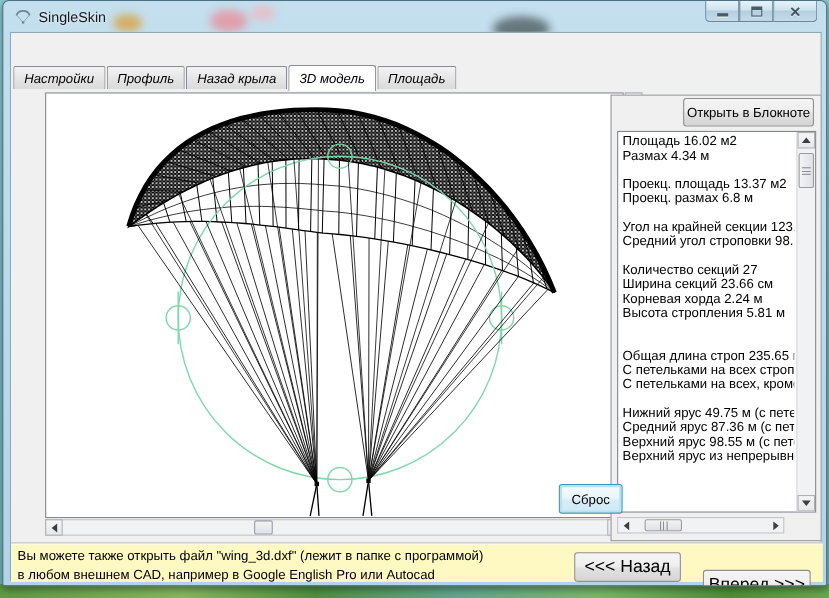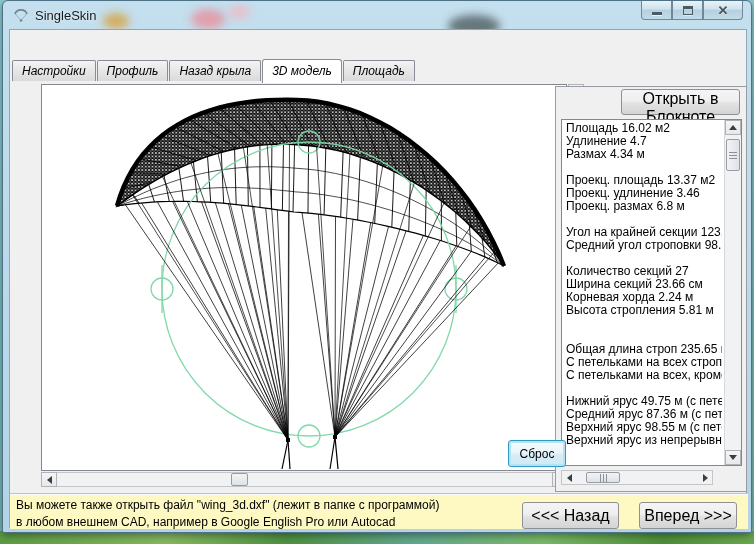--- a/index.html
+++ b/index.html
@@ -82,42 +82,42 @@
   .grip-lines-h { width:7px; height:8px;
     border-left:1px solid #8b8f96; border-right:1px solid #8b8f96;
     background:linear-gradient(90deg,transparent 2px,#8b8f96 2px,#8b8f96 3px,transparent 3px); }
   .corner-grip { position:absolute; left:527px; top:388px; width:16px; height:15px;
     background:repeating-linear-gradient(45deg,#f0f0f0 0 2px,#a9adb2 2px 3px); border:1px solid #c3c5c9; }
 
   
   .infopanel { position:absolute; left:545px; top:56px; width:192px; height:406px;
     border:1px solid #979ca3; background:#f0f0f0; }
   .notepad-btn { position:absolute; right:6px; top:2px; width:119px; height:26px;
-    border:1px solid #8e9094; border-radius:3px; font-size:16px;
+    border:1px solid #8e9094; border-radius:3px; font-size:12px;
     background:linear-gradient(180deg,#f4f4f4 0%,#efefef 45%,#e2e2e2 55%,#d4d4d4 100%);
     font-family:"Liberation Sans",sans-serif; }
   .textarea { position:absolute; left:5px; top:32px; width:181px; height:347px;
     background:#fff; border:1px solid #828790; overflow:hidden; }
   .info-lines { position:absolute; left:0; top:2px; width:160px; padding-left:4px;
     white-space:nowrap; overflow:hidden; }
   .info-lines div { height:13px; line-height:13px; font-size:12px; overflow:hidden; }
   .ta-scroll-v { position:absolute; right:0; top:0; width:17px; height:345px;
     background:#f1f2f4; border-left:1px solid #d7d9dc; }
   .ih-scroll { position:absolute; left:5px; top:383px; width:152px; height:15px;
     background:#f1f2f4; border:1px solid #c3c5c9; }
 
   
   .footer { position:absolute; left:0; top:463px; width:738px; height:36px;
     border-top:1px solid #bdc1c5; box-shadow:inset 0 1px 0 #fbfbfb; background:#fef9c3; }
   .hint { position:absolute; left:6px; top:3px; font-size:12px; line-height:17px; white-space:nowrap; }
   .nav-btn { position:absolute; top:8px; height:27px; border:1px solid #8e9094; border-radius:3px;
     font-size:16px; background:linear-gradient(180deg,#f4f4f4 0%,#efefef 45%,#e2e2e2 55%,#d4d4d4 100%);
     font-family:"Liberation Sans",sans-serif; }
   .back-btn { left:512px; width:97px; }
-  .fwd-btn { left:629px; width:98px; }
+  .fwd-btn { left:629px; width:98px;margin-top:16px; }
 </style>
 </head>
 <body>
 
 <div class="desktop">
   <div class="grass"></div>
 
   <div class="window">
     <div class="titlebar">
       <div class="blob" style="left:100px;top:12px;width:26px;height:16px;background:#d8a23e"></div>
@@ -302,25 +302,23 @@
             <span class="tri right"></span>
           </div>
         <div class="corner-grip"></div>
       </div>
 
       <div class="infopanel">
         <button class="notepad-btn">Открыть в Блокноте</button>
         <div class="textarea">
           <div class="info-lines">
               <div>Площадь 16.02 м2</div>
-              <div>Удлинение 4.7</div>
               <div>Размах 4.34 м</div>
               <div>&nbsp;</div>
               <div>Проекц. площадь 13.37 м2</div>
-              <div>Проекц. удлинение 3.46</div>
               <div>Проекц. размах 6.8 м</div>
               <div>&nbsp;</div>
               <div>Угол на крайней секции 123.25</div>
               <div>Средний угол строповки 98.15</div>
               <div>&nbsp;</div>
               <div>Количество секций 27</div>
               <div>Ширина секций 23.66 см</div>
               <div>Корневая хорда 2.24 м</div>
               <div>Высота стропления 5.81 м</div>
               <div>&nbsp;</div>

